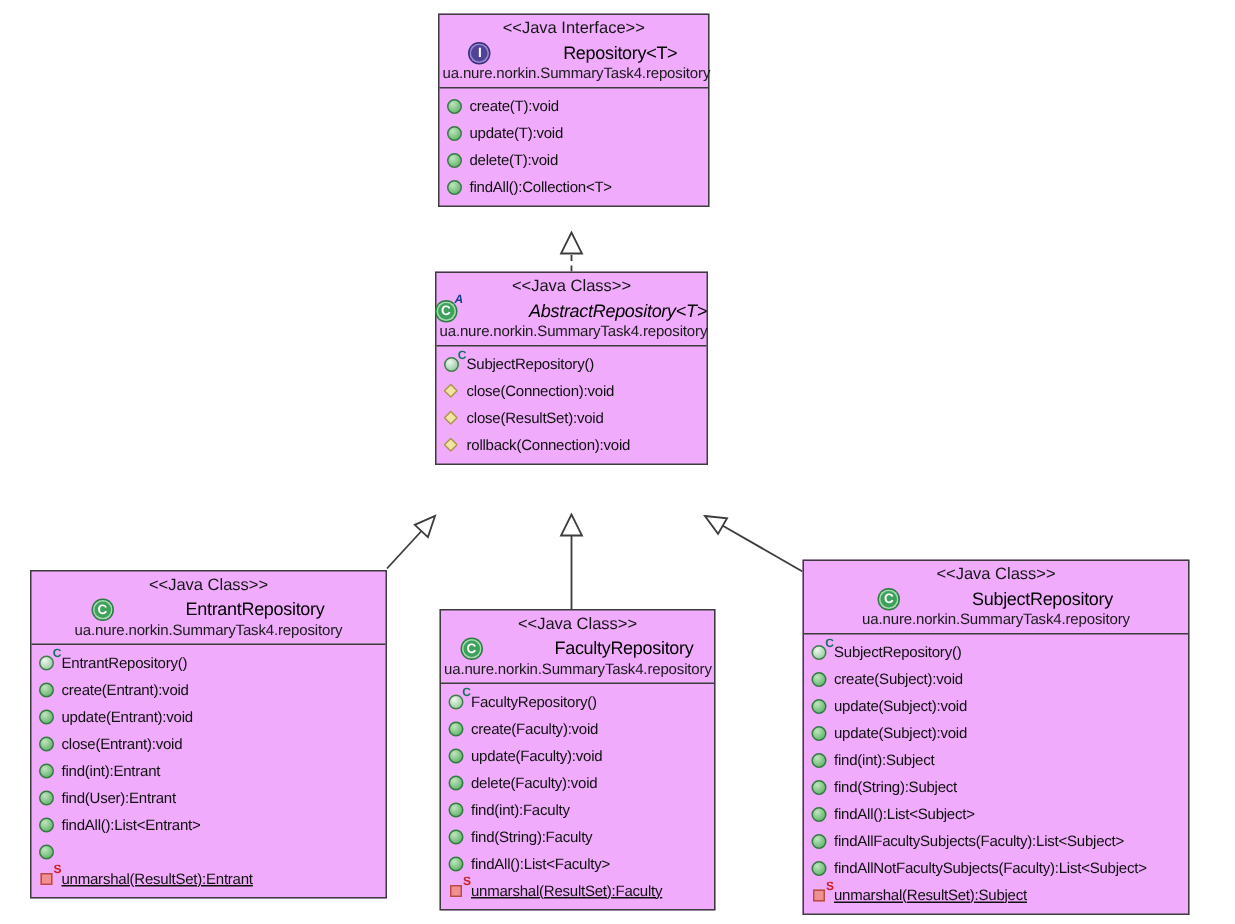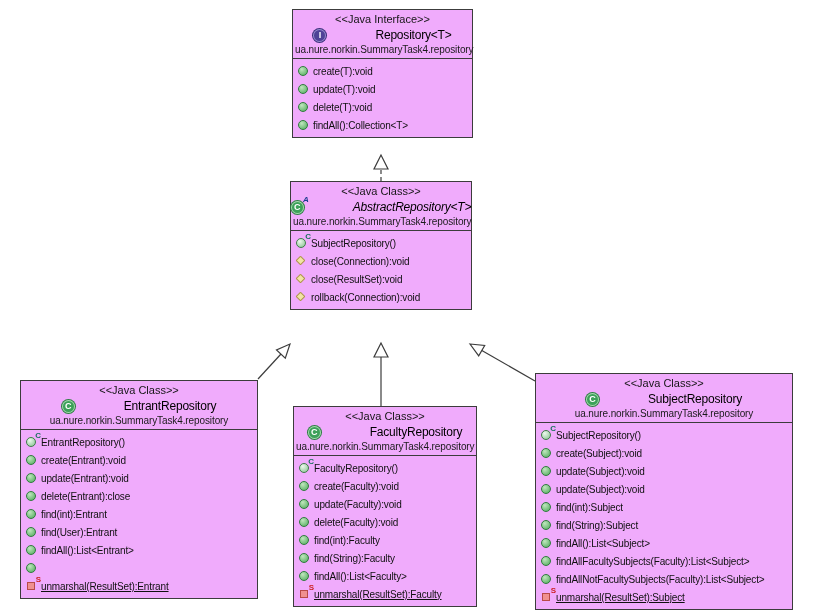--- a/index.html
+++ b/index.html
@@ -202,21 +202,21 @@
       <div class="method-row">
         <span class="m-icon public-method">
           <sup></sup>
         </span>
         <span class="m-label">update(Entrant):void</span>
       </div>
       <div class="method-row">
         <span class="m-icon public-method">
           <sup></sup>
         </span>
-        <span class="m-label">delete(Entrant):close</span>
+        <span class="m-label">close(Entrant):void</span>
       </div>
       <div class="method-row">
         <span class="m-icon public-method">
           <sup></sup>
         </span>
         <span class="m-label">find(int):Entrant</span>
       </div>
       <div class="method-row">
         <span class="m-icon public-method">
           <sup></sup>

